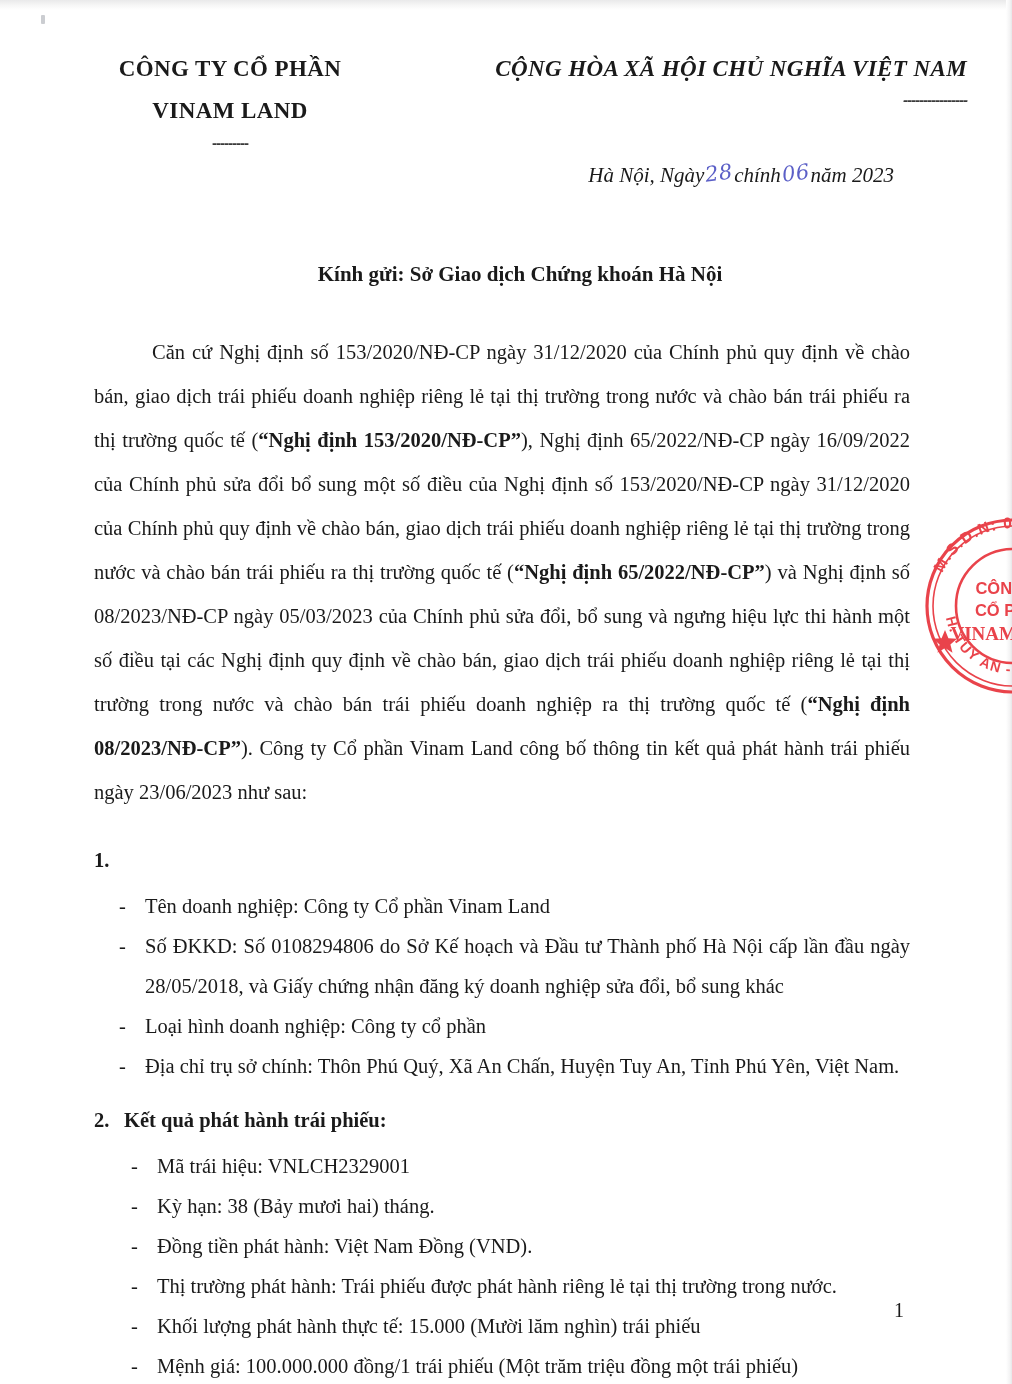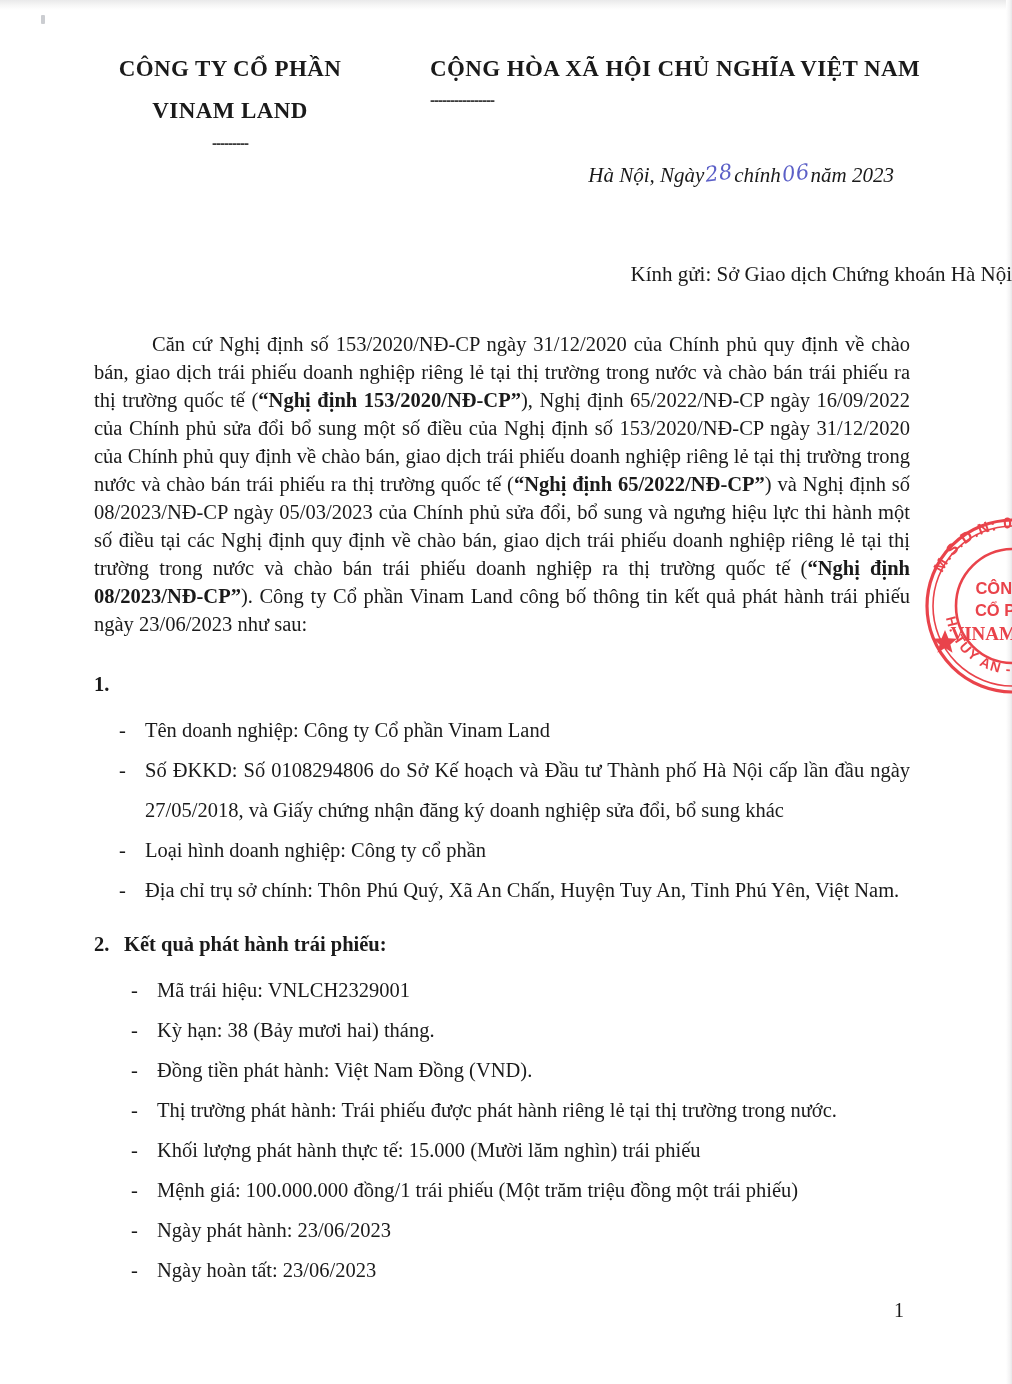--- a/index.html
+++ b/index.html
@@ -52,23 +52,24 @@
     align-items: flex-start;
   }
   .hdr-left {
     width: 430px;
     text-align: center;
     padding-left: 30px;
     box-sizing: border-box;
   }
   .hdr-right {
     flex: 1;
-    text-align: left;
+    text-align: right;
     padding-right: 45px;
     box-sizing: border-box;
+    font-style: italic;
   }
   .hdr-line1 {
     font-weight: bold;
     font-size: 23px;
     letter-spacing: .4px;
     line-height: 1.5;
     white-space: nowrap;
   }
   .hdr-left .hdr-line2 {
     font-weight: bold;
@@ -115,37 +116,37 @@
     transform: rotate(-7deg);
     display: inline-block;
   }
 
   
   .recipient {
     position: absolute;
     top: 262px;
     left: 0;
     width: 1012px;
-    text-align: right;
-    font-weight: normal;
+    text-align: center;
+    font-weight: bold;
     font-size: 21px;
     padding-left: 28px;
     box-sizing: border-box;
   }
 
   
   .body {
     position: absolute;
     top: 330px;
     left: 94px;
     width: 816px;
   }
   .para {
     font-size: 20.5px;
-    line-height: 28px;
+    line-height: 44px;
     text-align: justify;
     text-indent: 58px;
     margin: 0;
   }
   .para b { font-weight: bold; }
 
   .sec-head {
     font-size: 20.5px;
     font-weight: bold;
     margin: 0;
@@ -232,21 +233,21 @@
     <div class="sec-head sec-1">
       <span class="sec-num">1.</span>
     </div>
     <ul class="dashlist l1">
       <li>
         <span class="bullet">-</span>
         <span class="txt">Tên doanh nghiệp: Công ty Cổ phần Vinam Land</span>
       </li>
       <li>
         <span class="bullet">-</span>
-        <span class="txt">Số ĐKKD: Số 0108294806 do Sở Kế hoạch và Đầu tư Thành phố Hà Nội cấp lần đầu ngày 27/05/2018, và Giấy chứng nhận đăng ký doanh nghiệp sửa đổi, bổ sung khác</span>
+        <span class="txt">Số ĐKKD: Số 0108294806 do Sở Kế hoạch và Đầu tư Thành phố Hà Nội cấp lần đầu ngày 28/05/2018, và Giấy chứng nhận đăng ký doanh nghiệp sửa đổi, bổ sung khác</span>
       </li>
       <li>
         <span class="bullet">-</span>
         <span class="txt">Loại hình doanh nghiệp: Công ty cổ phần</span>
       </li>
       <li>
         <span class="bullet">-</span>
         <span class="txt">Địa chỉ trụ sở chính: Thôn Phú Quý, Xã An Chấn, Huyện Tuy An, Tỉnh Phú Yên, Việt Nam.</span>
       </li>
     </ul>

